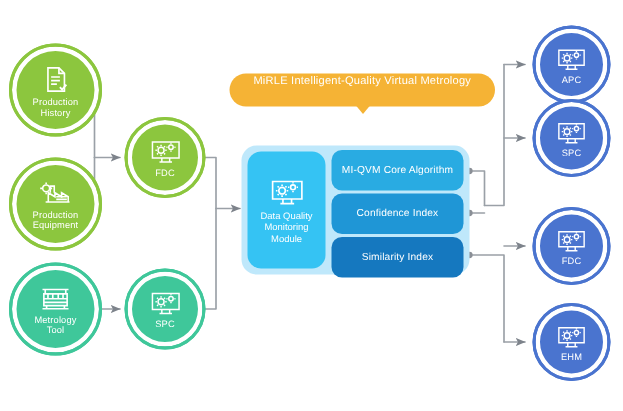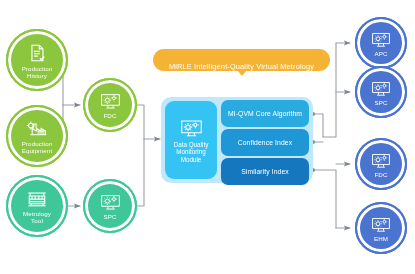--- a/index.html
+++ b/index.html
@@ -49,21 +49,21 @@
   .g-teal .ring{border:2px solid #3fc79a;box-shadow:inset 0 0 0 3px #ffffff;}
   
   .g-blue{background:#4a74cf;}
   .g-blue .ring{border:2px solid #4a74cf;box-shadow:inset 0 0 0 3px #ffffff;}
 
   
   #banner{
     position:absolute;
     background:#f5b335;
     border-radius:11px;
-    display:flex;align-items:flex-end;justify-content:center;
+    display:flex;align-items:flex-start;justify-content:center;
     color:#ffffff;
     font-size:7.4px;
     letter-spacing:.15px;
     white-space:nowrap;
     box-sizing:border-box;
   }
   #banner .tail{
     position:absolute;
     left:50%;bottom:-5px;margin-left:-5px;
     width:0;height:0;

